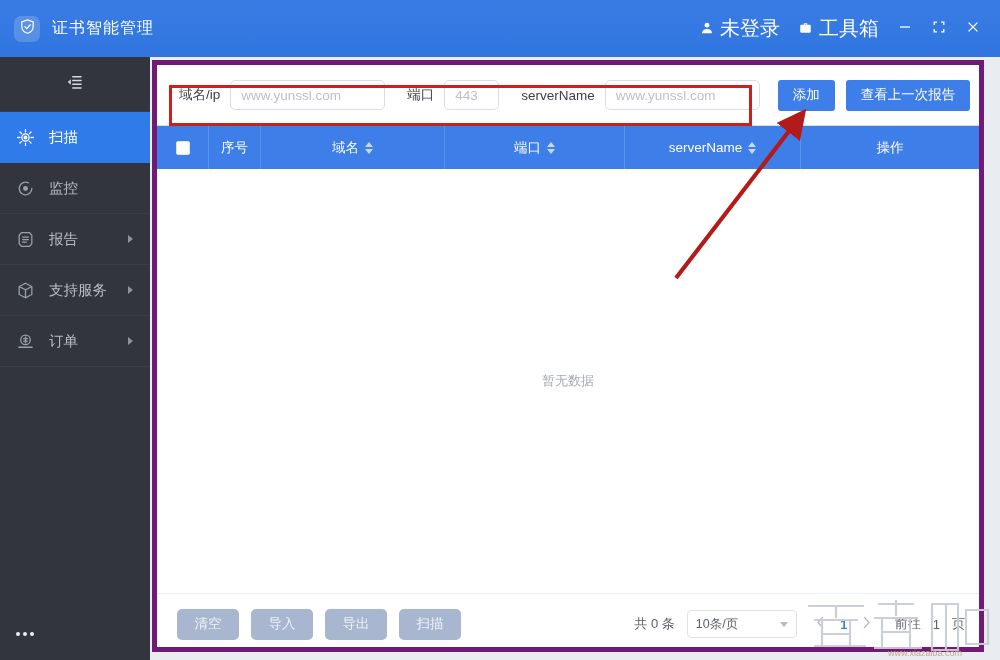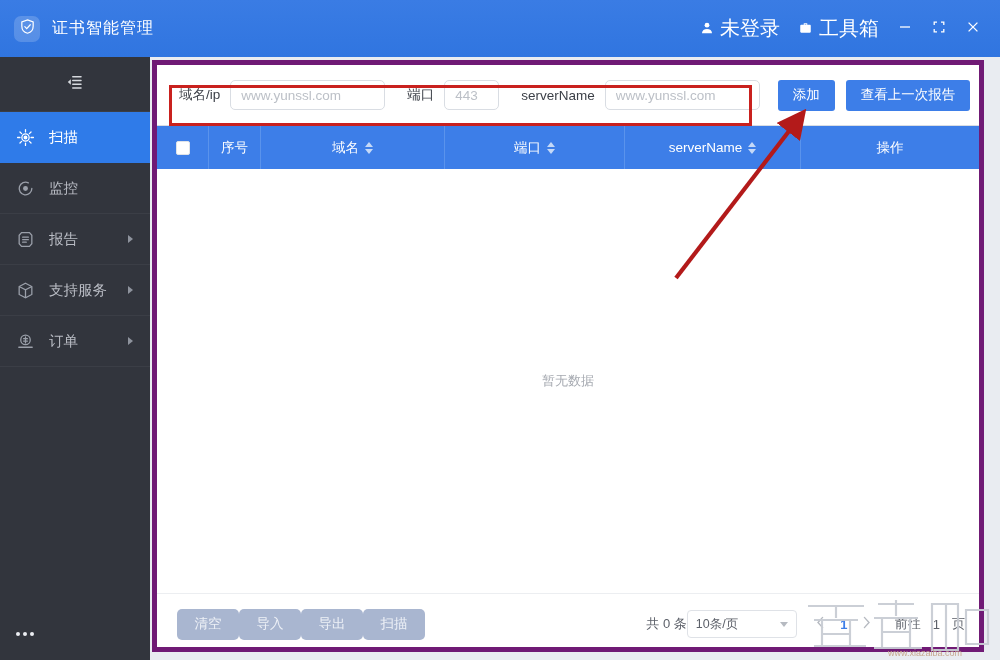--- a/index.html
+++ b/index.html
@@ -210,32 +210,33 @@
 
   
   .footer {
     height: 60px;
     display: flex; align-items: center;
     padding: 0 14px 0 20px;
   }
   .btn-muted {
     height: 31px; min-width: 62px;
     padding: 0 14px;
+    margin-right: 12px;
     background: #a9b6d0;
     border: none; border-radius: 5px;
     color: #eef1f7; font-size: 13.5px;
     cursor: default;
     font-family: "Liberation Sans", sans-serif;
   }
   .pager {
     margin-left: auto;
     display: flex; align-items: center;
     font-size: 13px; color: #5c6069;
   }
-  .pg-total { }
+  .pg-total { margin-right: 12px; }
   .pg-select {
     height: 28px; width: 110px;
     border: 1px solid #dfe2e7;
     border-radius: 4px;
     display: flex; align-items: center;
     padding: 0 8px;
     color: #5c6069; font-size: 12.5px;
     margin-right: 12px;
     background: #fff;
   }

